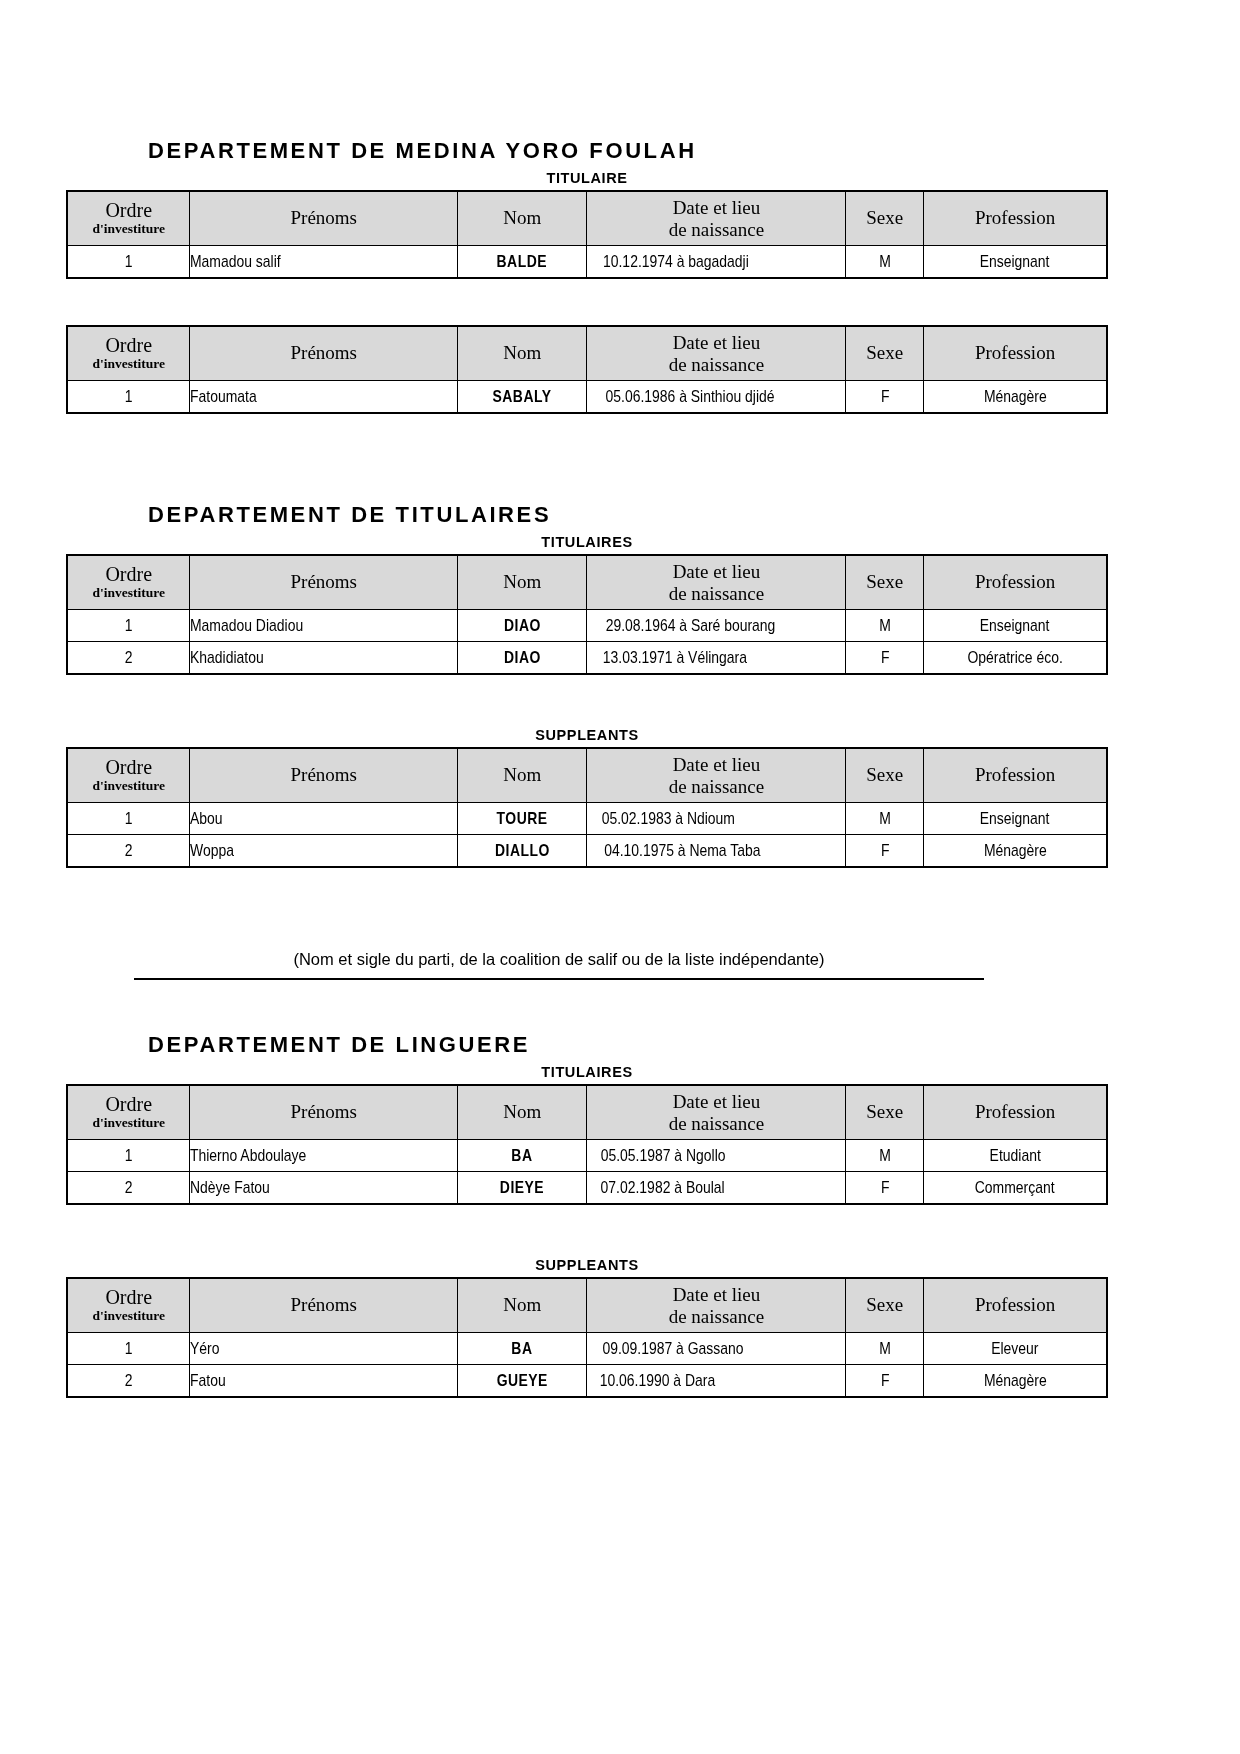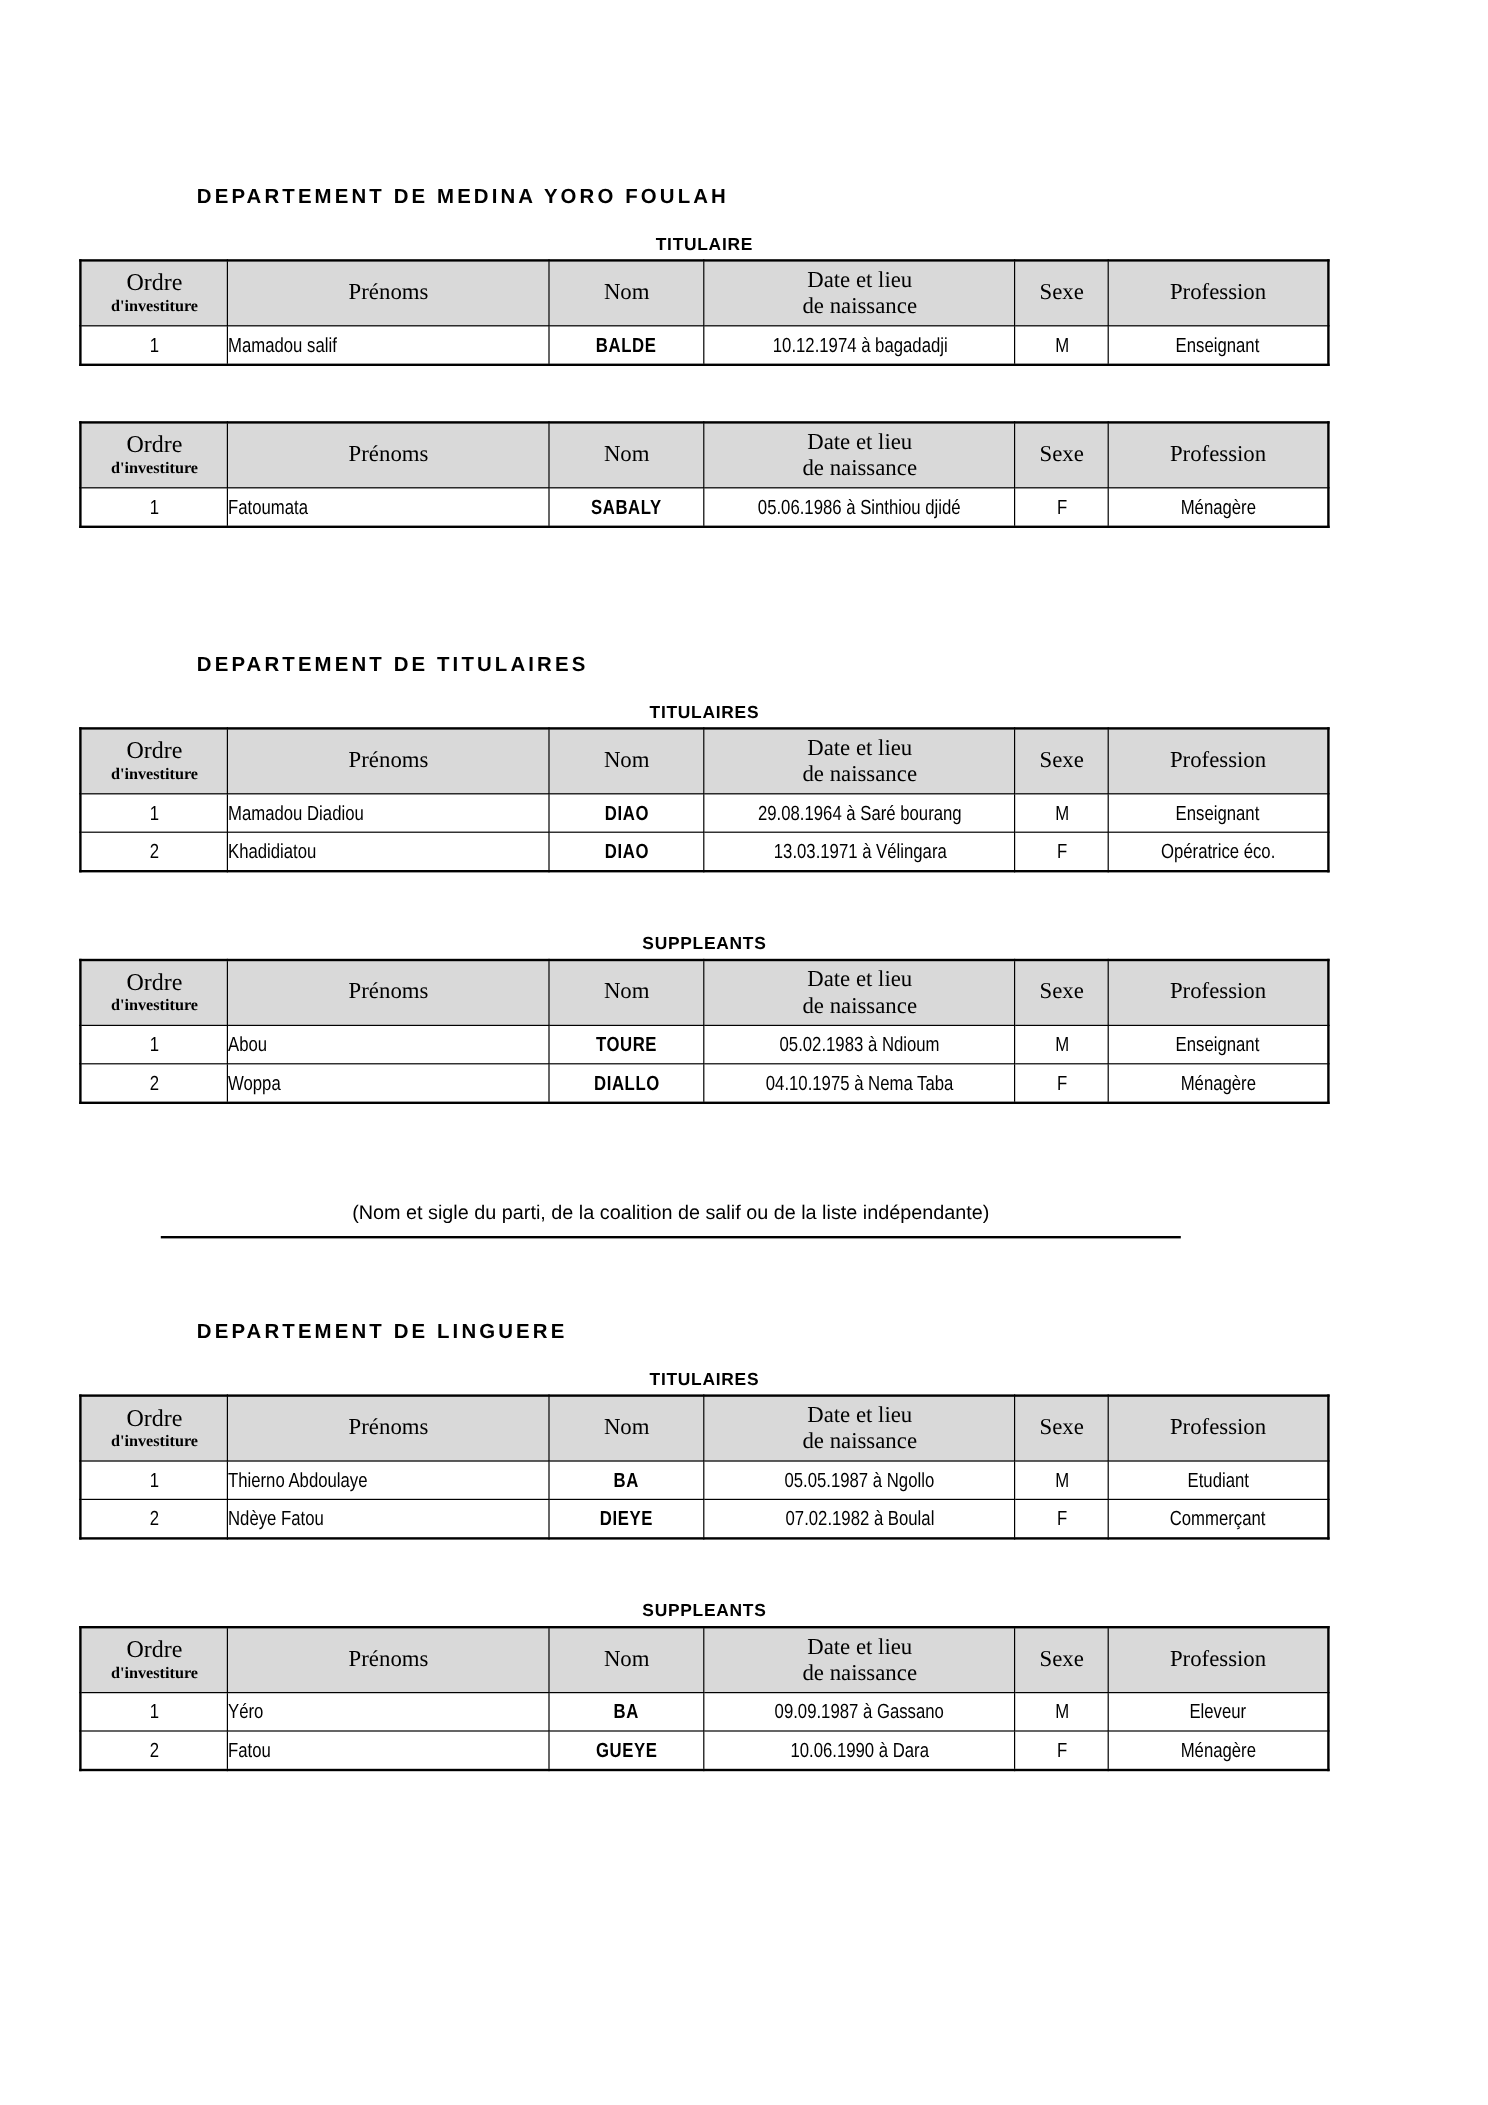--- a/index.html
+++ b/index.html
@@ -20,23 +20,23 @@
     height: 1754px;
     box-sizing: border-box;
     padding: 0;
     position: relative;
   }
 
   
   .dept-title {
     font-family: "Liberation Sans", sans-serif;
     font-weight: bold;
-    font-size: 17px;
+    font-size: 22px;
     letter-spacing: 2.6px;
-    margin: 16px;
+    margin: 0;
     padding: 0 0 0 148px;
   }
 
   
   .sub-caption {
     font-family: "Liberation Sans", sans-serif;
     font-weight: bold;
     font-size: 14.5px;
     letter-spacing: 0.6px;
     text-align: center;
@@ -89,21 +89,21 @@
   table.roster tbody td {
     height: 31px;
     font-family: "Liberation Sans Narrow", "Liberation Sans", sans-serif;
     font-size: 17px;
     font-stretch: condensed;
     transform-origin: left center;
   }
   td.c-ordre   { text-align: center; font-size: 18px; }
   td.c-prenoms { text-align: left; padding-left: 10px; }
   td.c-nom     { text-align: center; font-weight: bold; letter-spacing: 0.6px; }
-  td.c-date    { text-align: center; }
+  td.c-date    { }
   td.c-sexe    { text-align: center; }
   td.c-prof    { text-align: center; }
 
   .narrow {
     display: inline-block;
     transform: scaleX(0.82);
     transform-origin: left center;
     white-space: nowrap;
   }
   td.c-ordre .narrow,

